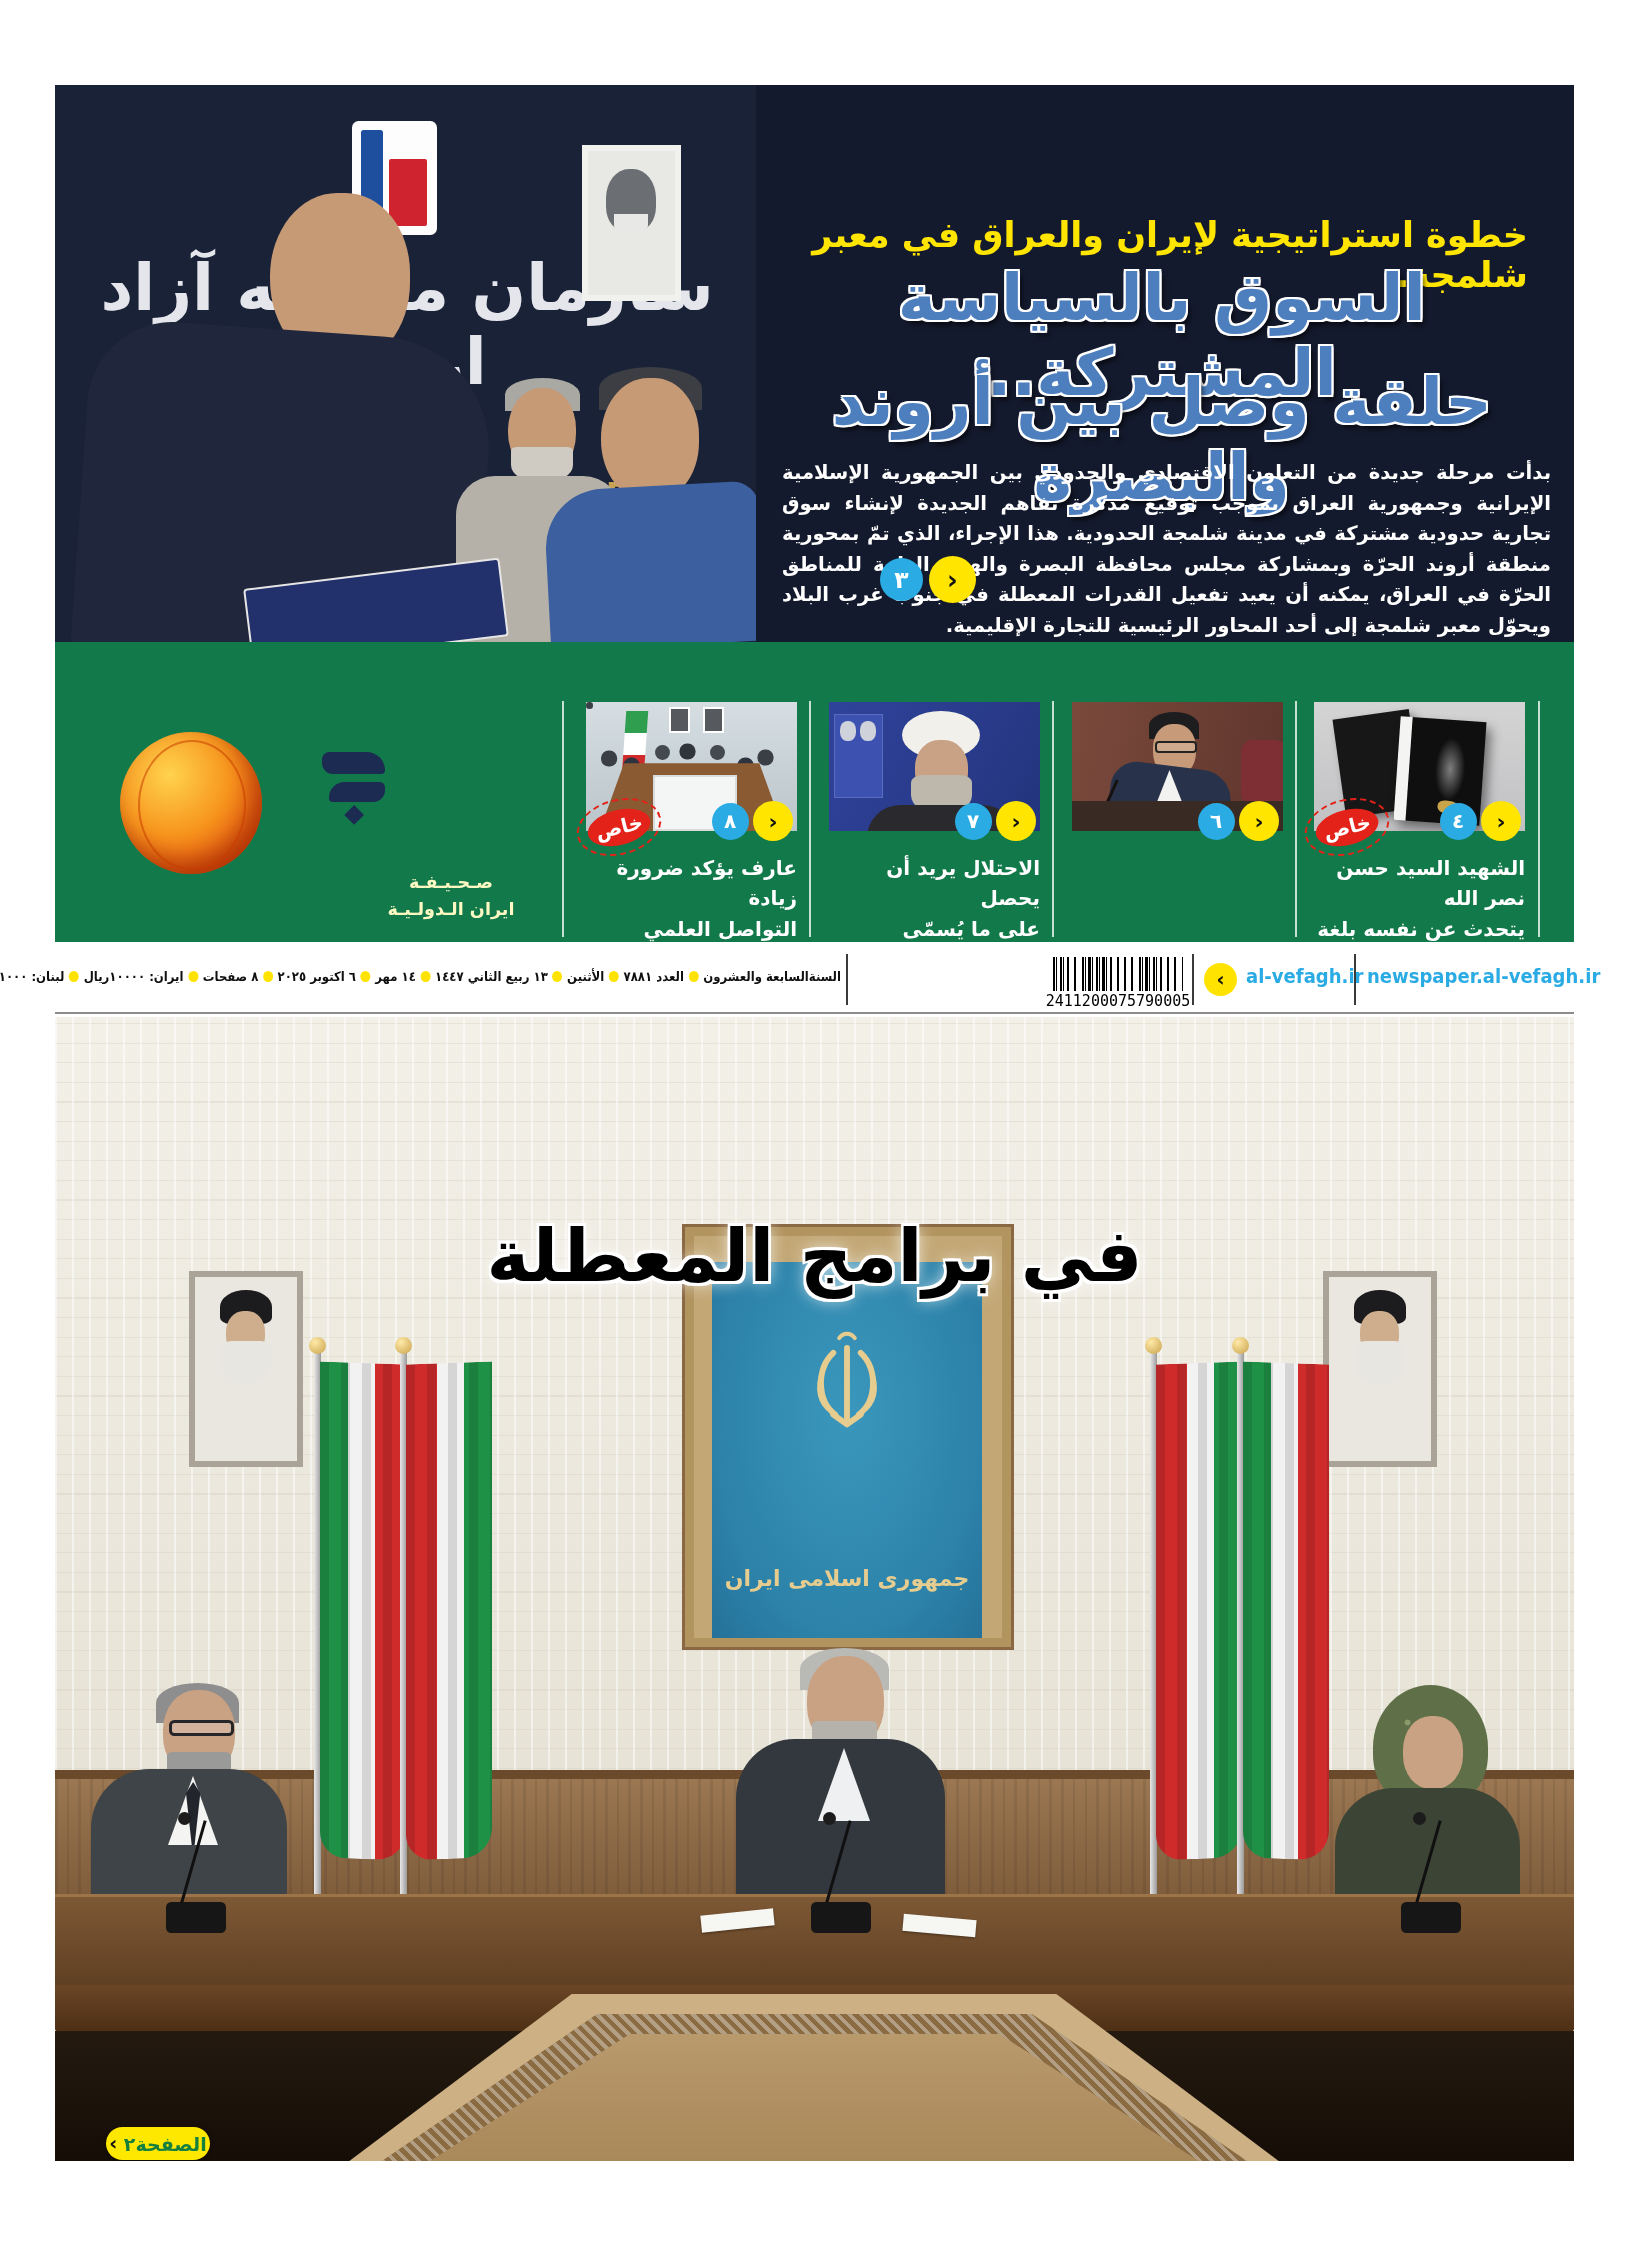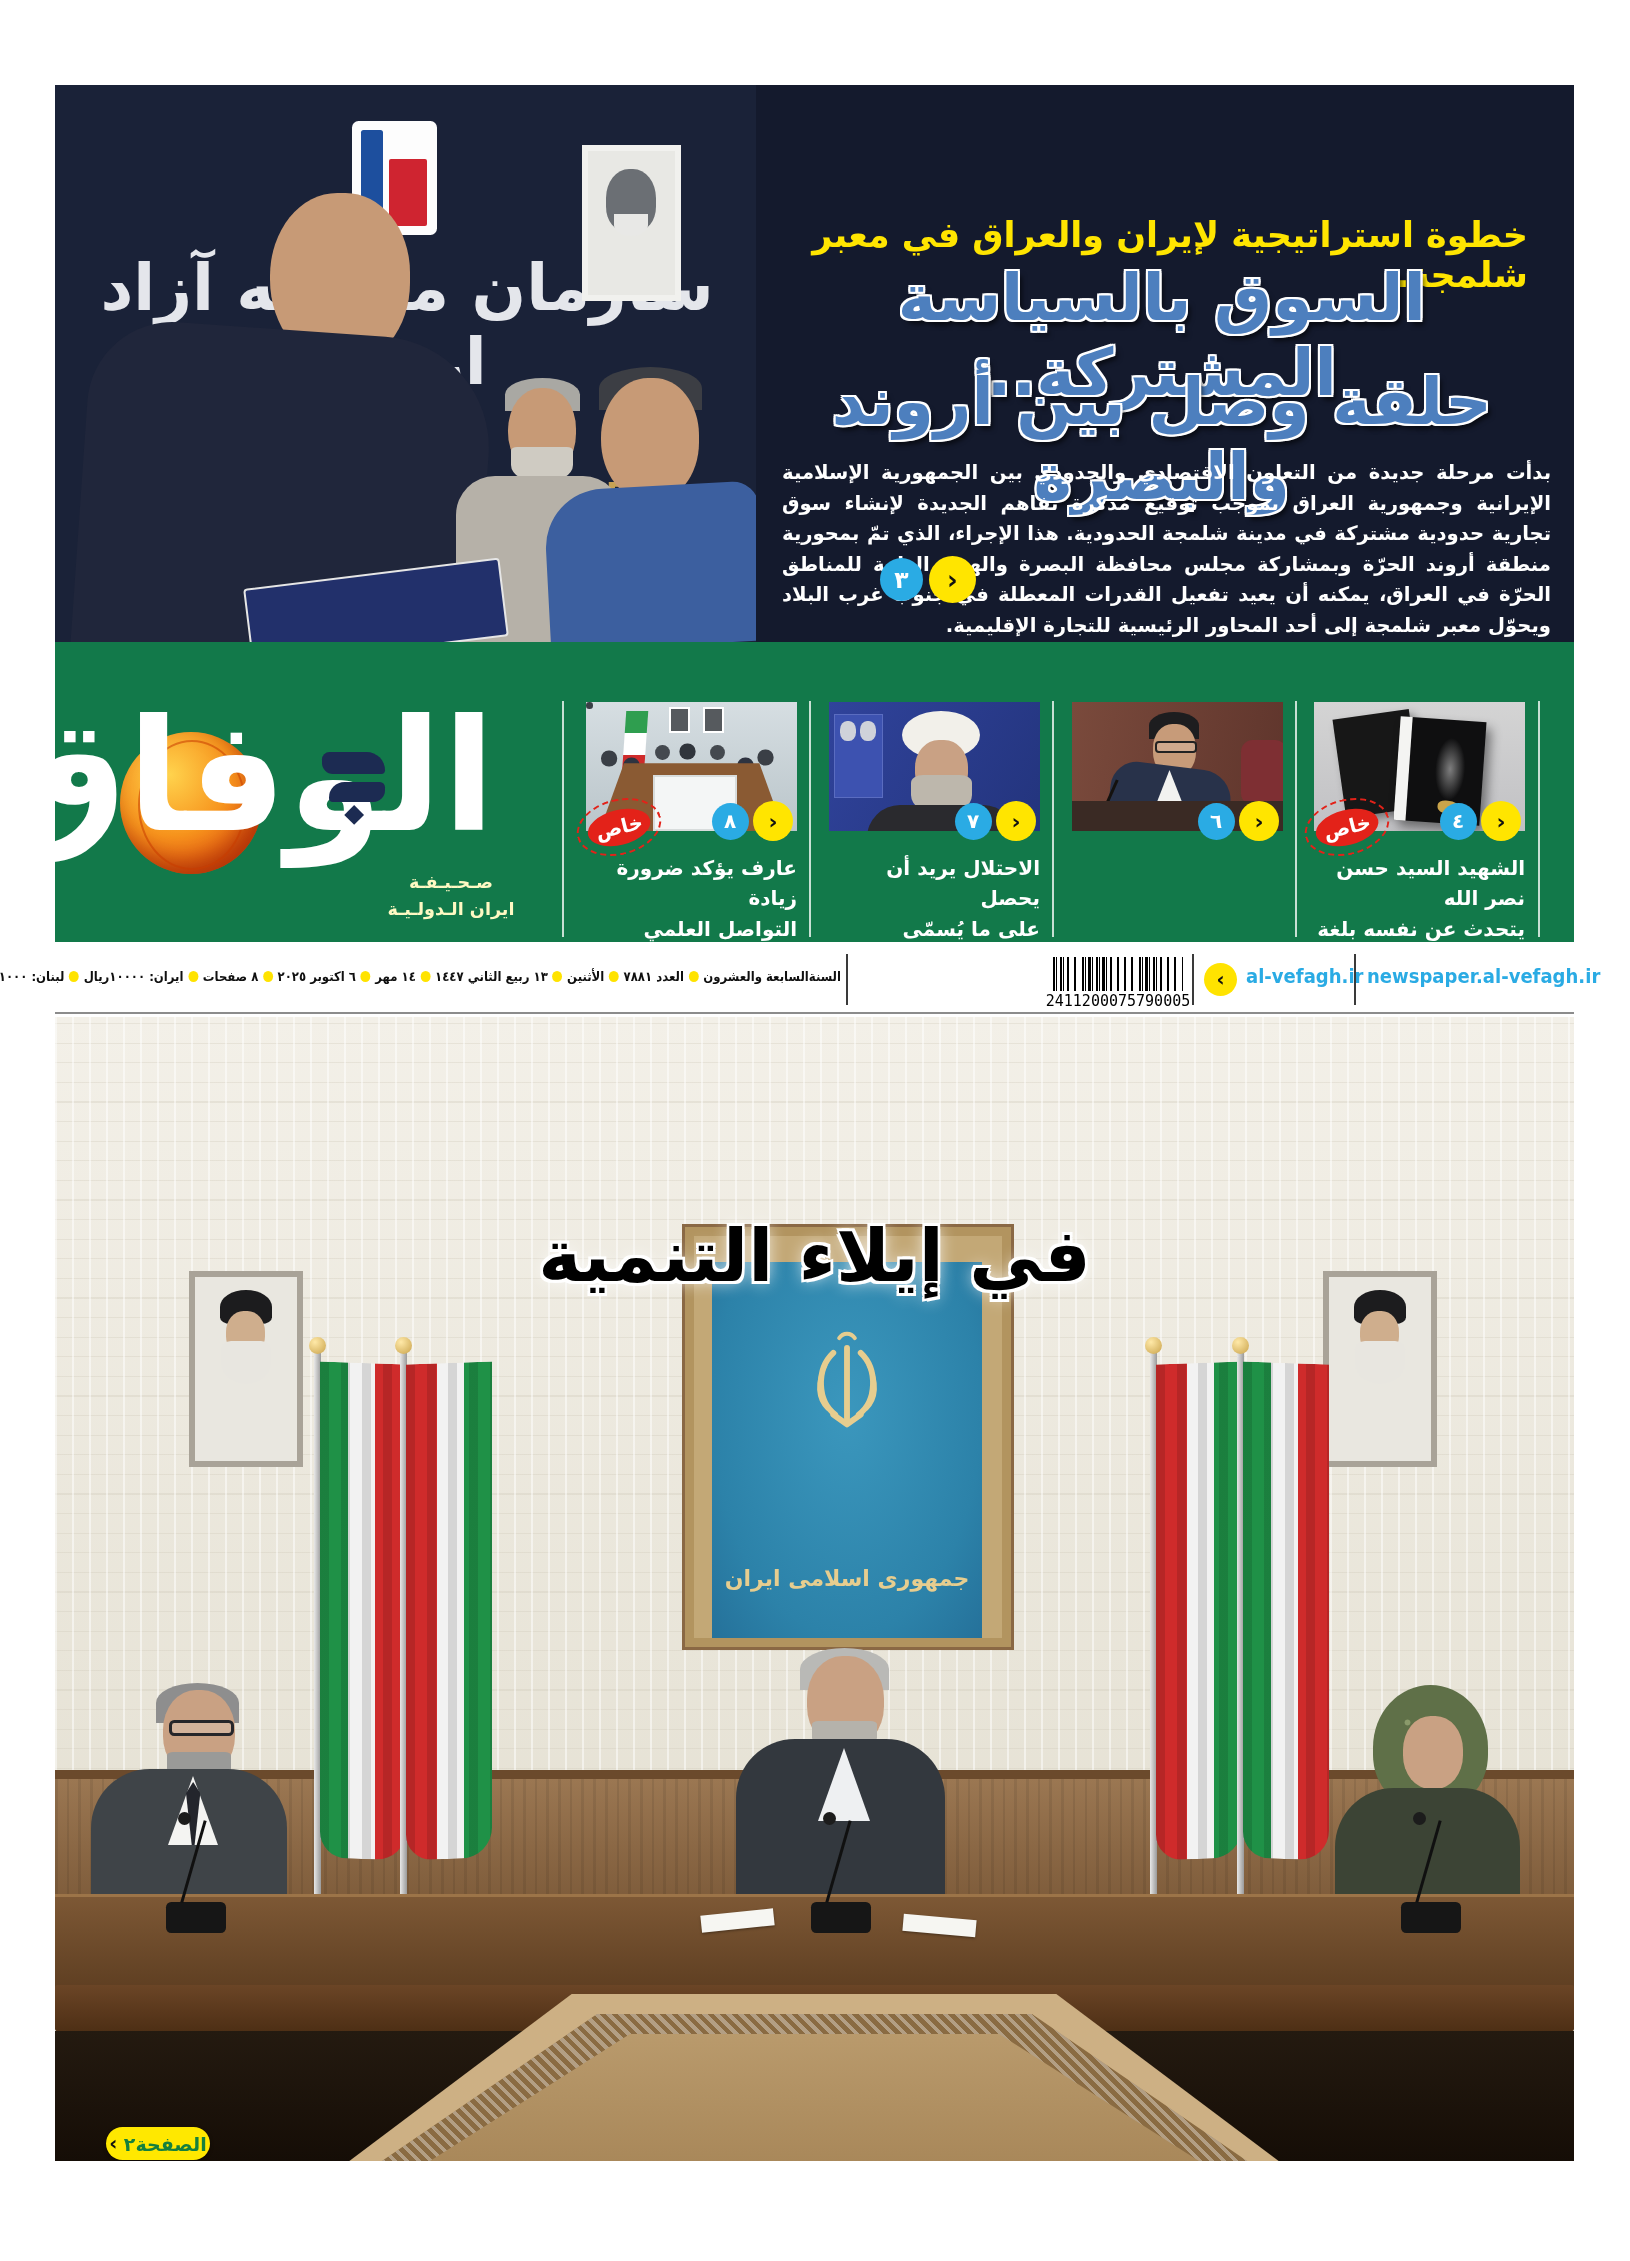--- a/index.html
+++ b/index.html
@@ -259,21 +259,20 @@
       <div class="ts-body">بدأت مرحلة جديدة من التعاون الاقتصادي والحدودي بين الجمهورية الإسلامية الإيرانية وجمهورية العراق بموجب توقيع مذكرة تفاهم الجديدة لإنشاء سوق تجارية حدودية مشتركة في مدينة شلمجة الحدودية. هذا الإجراء، الذي تمّ بمحورية منطقة أروند الحرّة وبمشاركة مجلس محافظة البصرة والهيئة العامة للمناطق الحرّة في العراق، يمكنه أن يعيد تفعيل القدرات المعطلة في جنوب غرب البلاد ويحوّل معبر شلمجة إلى أحد المحاور الرئيسية للتجارة الإقليمية.</div>
       <div class="ts-circles">
         <div class="circle-y">‹</div>
         <div class="circle-b">٣</div>
       </div>
     </div>
   </div>
 
   <div class="green-band">
     <div class="globe"></div>
-    <div class="mast-title">الوفاق</div>
     <div class="mast-emblem">
       <div class="me-s" style="left:5.2px;top:3.9px;width:63px;height:22px;border-radius:7.8px 19.6px 3.9px 11.7px;"></div>
       <div class="me-s" style="left:11.7px;top:34px;width:56px;height:19.6px;border-radius:15.6px 5.2px 11.7px 3.9px;"></div>
       <div class="me-s" style="left:30px;top:60px;width:14.3px;height:14.3px;transform:rotate(45deg);"></div>
     </div>
     <div class="mast-sub">
       <div>صـحـيـفـة</div>
       <div>ايران الـدولـيـة</div>
     </div>
 
@@ -458,21 +457,21 @@
     <div class="mic" style="left:1346px"></div>
     <div class="paper" style="left:646px;top:895px"></div>
     <div class="paper" style="left:848px;top:900px;transform:rotate(5deg)"></div>
     <div class="mp-desk-front"></div>
     <div class="mp-under"></div>
     <div class="mp-table">
       <div class="mp-table-mid"></div>
       <div class="mp-table-in"></div>
     </div>
 
-    <div class="mp-h mp-h2">في إيلاء التنمية</div>
+    <div class="mp-h mp-h2">في برامج المعطلة</div>
 
     <div class="page-pill">
       <span class="lbl">الصفحة٢</span>
       <span class="chv">›</span>
     </div>
   </div>
 
 </div>
 
 

